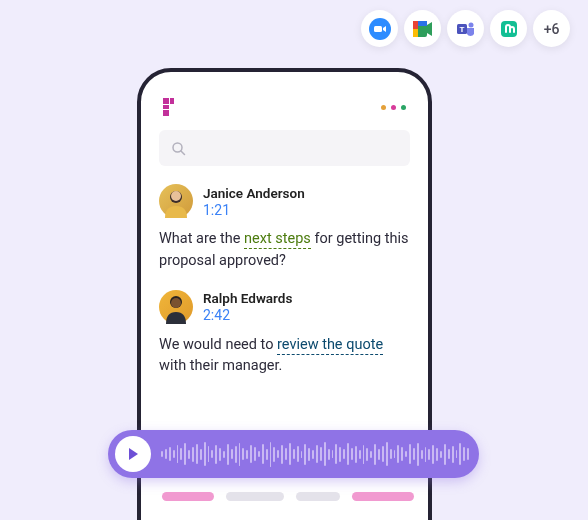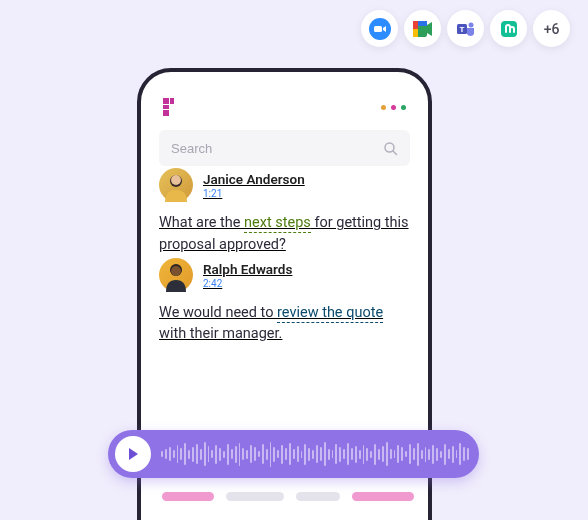--- a/index.html
+++ b/index.html
@@ -69,28 +69,28 @@
   }
   .search input {
     border: none;
     background: transparent;
     outline: none;
     font-size: 13px;
     color: #5b5a68;
     flex: 1;
   }
   .search input::placeholder { color: #a8a6b2; }
-  .msg { margin-top: 2px; text-decoration: underline; }
+  .msg { margin-top: 18px; }
   .msg-head { display: flex; gap: 10px; align-items: center; }
   .avatar {
     width: 34px; height: 34px; border-radius: 50%;
     display: flex; align-items: center; justify-content: center;
   }
   .name { font-size: 13.5px; font-weight: 600; color: #222; }
-  .time { font-size: 10px; color: #3b82f6; margin-top: 1px; }
+  .time { font-size: 14px; color: #3b82f6; margin-top: 1px; }
   .body { margin-top: 10px; font-size: 14.5px; line-height: 1.5; color: #2d2b3a; }
   .hl-purple { color: #4d7c0f; }
   .hl-orange { color: #0c4a6e; }
   .hl-under { border-bottom: 1px dashed currentColor; padding-bottom: 1px; }
   .player {
     position: absolute;
     left: 108px;
     top: 430px;
     width: 371px;
     height: 48px;
@@ -170,21 +170,20 @@
         </svg>
     </div>
     <div class="dots">
       <span class="dot" style="background:#e4a13a"></span>
       <span class="dot" style="background:#d73b9a"></span>
       <span class="dot" style="background:#2aa565"></span>
     </div>
   </div>
 
   <div class="search">
-    <input placeholder="Search" style="">
     <svg width="15" height="15" viewBox="0 0 15 15">
         <circle cx="6.5" cy="6.5" r="4.5" stroke="#b3b1bd" stroke-width="1.5" fill="none"></circle>
         <line x1="10" y1="10" x2="13.5" y2="13.5" stroke="#b3b1bd" stroke-width="1.5" stroke-linecap="round"></line>
       </svg>
   </div>
 
   <div class="msg">
     <div class="msg-head">
       <div class="avatar" style="background:linear-gradient(135deg,#e6c15a,#d09a3a)">
         <svg width="34" height="34" viewBox="0 0 34 34">

